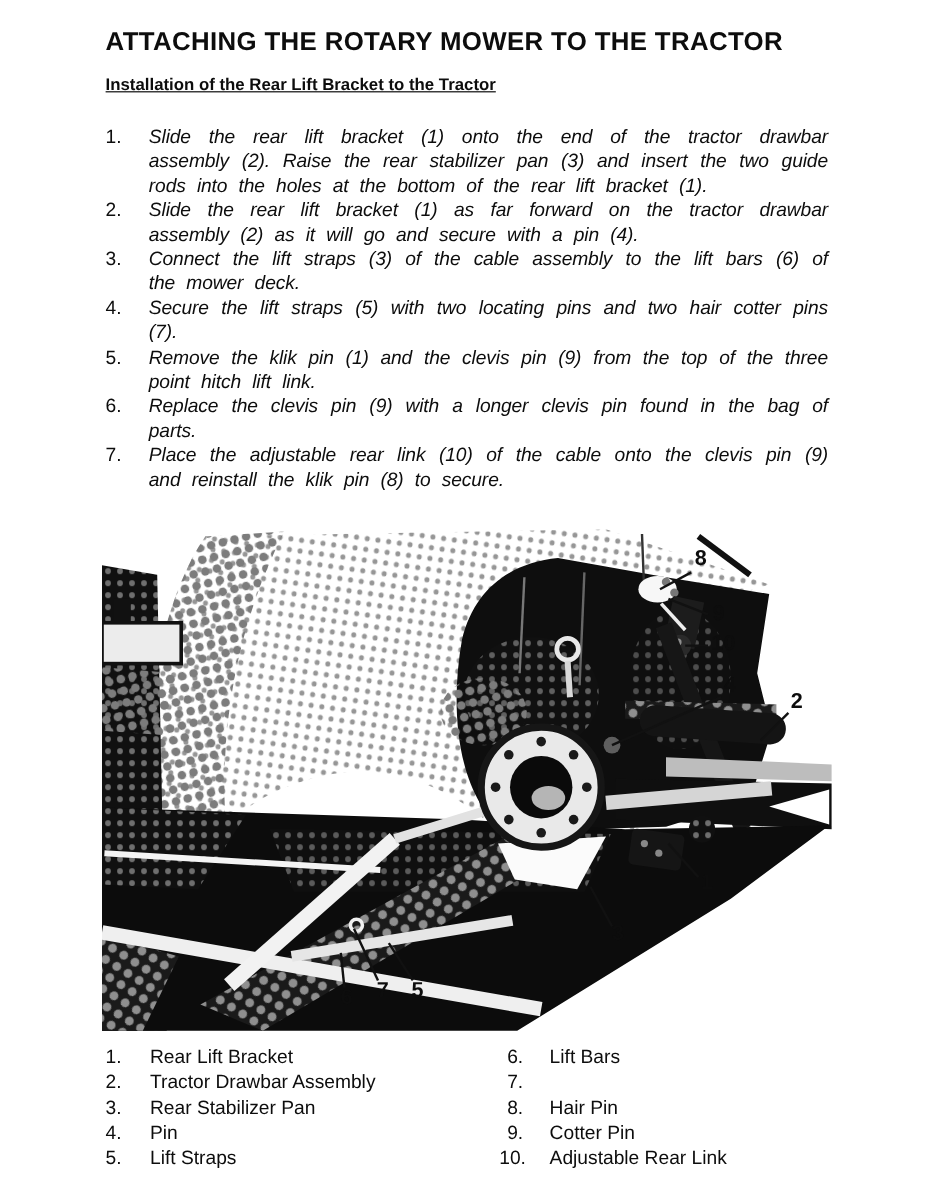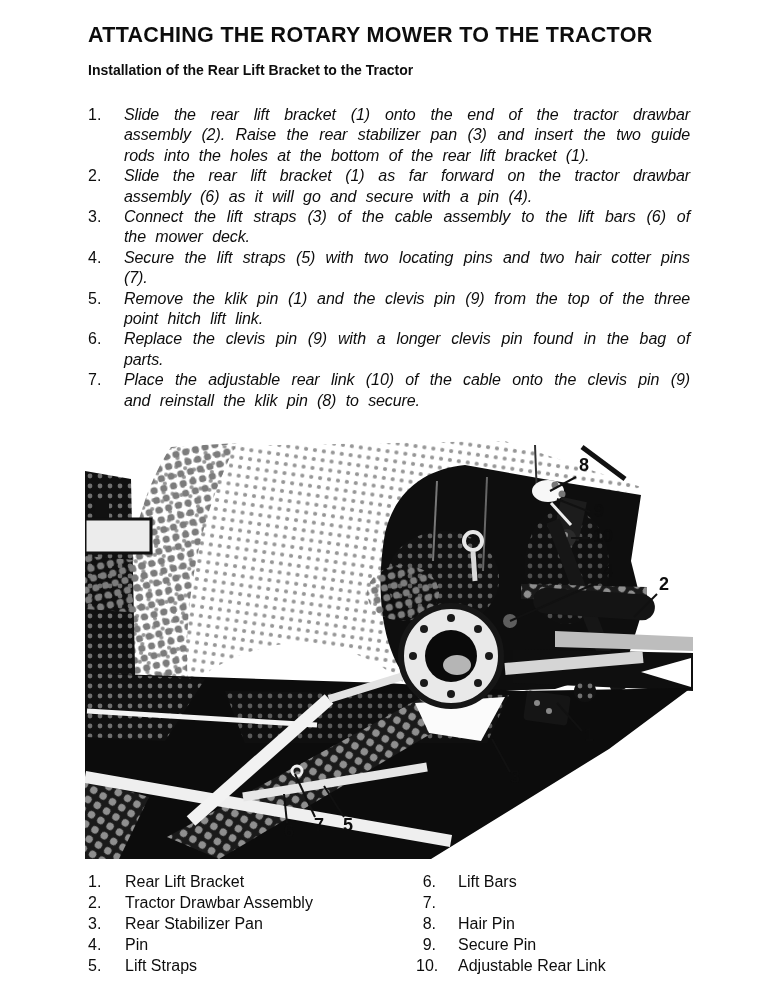--- a/index.html
+++ b/index.html
@@ -22,20 +22,21 @@
     letter-spacing: 0.3px;
     white-space: nowrap;
   }
   .section-subtitle {
     position: absolute;
     left: 88px; top: 62px;
     margin: 0;
     font-size: 14px;
     font-weight: bold;
     white-space: nowrap;
+    text-decoration: underline;
   }
   ol.steps {
     position: absolute;
     left: 88px; top: 105px;
     width: 602px;
     margin: 0; padding: 0;
     list-style: none;
     font-size: 16px;
     line-height: 20.4px;
   }
@@ -84,21 +85,21 @@
   <h1 class="page-title">ATTACHING THE ROTARY MOWER TO THE TRACTOR</h1>
   <h2 class="section-subtitle">Installation of the Rear Lift Bracket to the Tractor</h2>
 
   <ol class="steps">
     <li>
       <span class="step-num">1.</span>
       <span class="step-text">Slide the rear lift bracket (1) onto the end of the tractor drawbar assembly (2). Raise the rear stabilizer pan (3) and insert the two guide rods into the holes at the bottom of the rear lift bracket (1).</span>
     </li>
     <li>
       <span class="step-num">2.</span>
-      <span class="step-text">Slide the rear lift bracket (1) as far forward on the tractor drawbar assembly (6) as it will go and secure with a pin (4).</span>
+      <span class="step-text">Slide the rear lift bracket (1) as far forward on the tractor drawbar assembly (2) as it will go and secure with a pin (4).</span>
     </li>
     <li>
       <span class="step-num">3.</span>
       <span class="step-text">Connect the lift straps (3) of the cable assembly to the lift bars (6) of the mower deck.</span>
     </li>
     <li>
       <span class="step-num">4.</span>
       <span class="step-text">Secure the lift straps (5) with two locating pins and two hair cotter pins (7).</span>
     </li>
     <li>
@@ -281,21 +282,21 @@
       </div>
       <div class="legend-row">
         <span class="legend-num">7.</span>
       </div>
       <div class="legend-row">
         <span class="legend-num">8.</span>
         <span class="legend-label">Hair Pin</span>
       </div>
       <div class="legend-row">
         <span class="legend-num">9.</span>
-        <span class="legend-label">Secure Pin</span>
+        <span class="legend-label">Cotter Pin</span>
       </div>
       <div class="legend-row">
         <span class="legend-num">10.</span>
         <span class="legend-label">Adjustable Rear Link</span>
       </div>
     </div>
   </div>
 
 </div>
 

